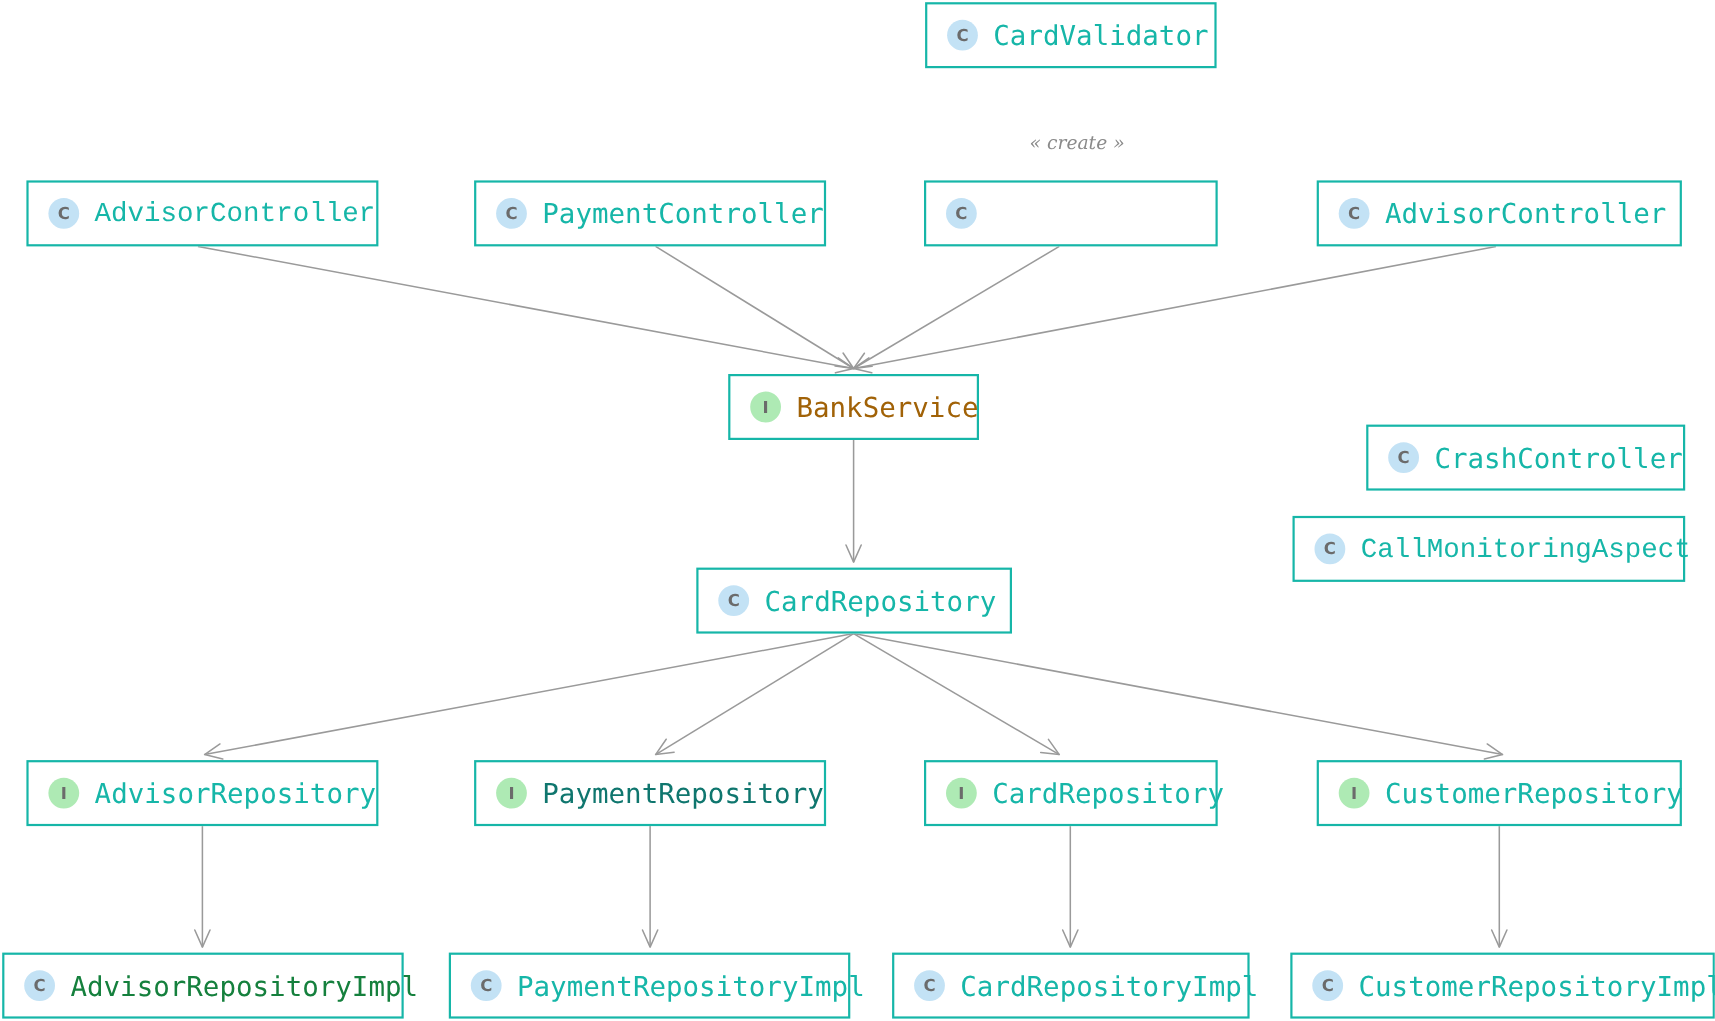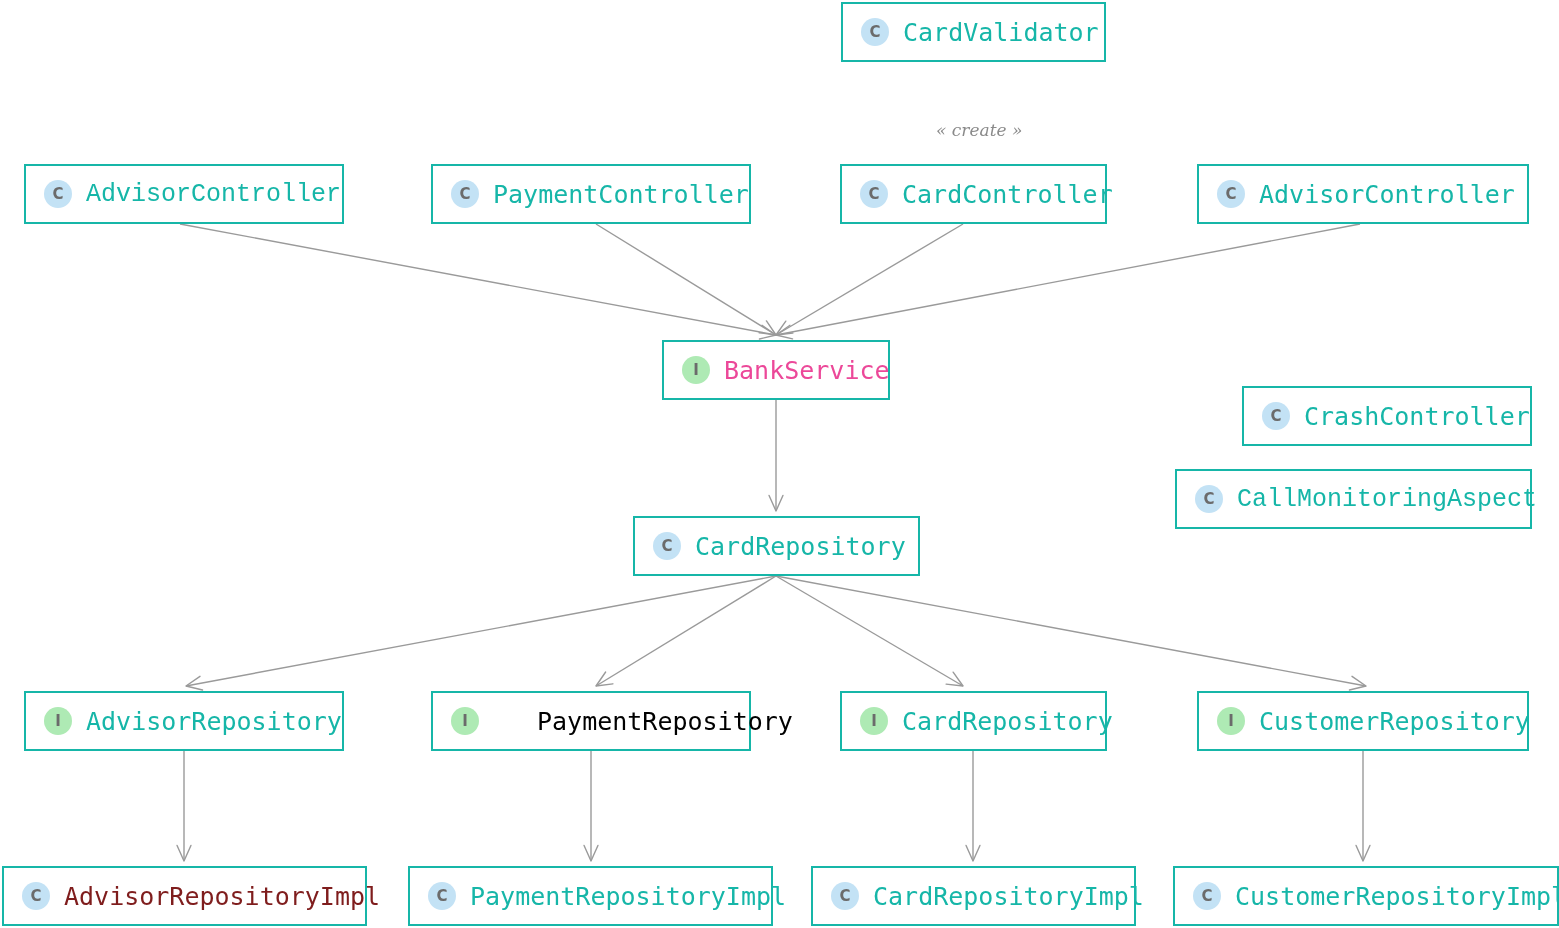--- a/index.html
+++ b/index.html
@@ -139,61 +139,60 @@
       <div class="uml-node" style="left: 24px; top: 164px; width: 320px; height: 60px; border-color: rgb(22, 182, 168);">
         <span class="uml-badge badge-class">C</span>
         <span class="uml-label" style="color: rgb(22, 182, 168); font-family: Liberation Mono, monospace;">AdvisorController</span>
       </div>
       <div class="uml-node" style="left: 431px; top: 164px; width: 320px; height: 60px; border-color: rgb(22, 182, 168);">
         <span class="uml-badge badge-class">C</span>
         <span class="uml-label" style="color: rgb(22, 182, 168);">PaymentController</span>
       </div>
       <div class="uml-node" style="left: 840px; top: 164px; width: 267px; height: 60px; border-color: rgb(22, 182, 168);">
         <span class="uml-badge badge-class">C</span>
-        <span class="uml-label" style="color: rgb(22, 182, 168);">CardController</span>
       </div>
       <div class="uml-node" style="left: 1197px; top: 164px; width: 332px; height: 60px; border-color: rgb(22, 182, 168);">
         <span class="uml-badge badge-class">C</span>
         <span class="uml-label" style="color: rgb(22, 182, 168);">AdvisorController</span>
       </div>
       <div class="uml-node" style="left: 662px; top: 340px; width: 228px; height: 60px; border-color: rgb(22, 182, 168);">
         <span class="uml-badge badge-interface">I</span>
-        <span class="uml-label" style="color: #ec4899;">BankService</span>
+        <span class="uml-label" style="color: #a16207;">BankService</span>
       </div>
       <div class="uml-node" style="left: 1242px; top: 386px; width: 290px; height: 60px; border-color: rgb(22, 182, 168);">
         <span class="uml-badge badge-class">C</span>
         <span class="uml-label" style="color: rgb(22, 182, 168);">CrashController</span>
       </div>
       <div class="uml-node" style="left: 1175px; top: 469px; width: 357px; height: 60px; border-color: rgb(22, 182, 168);">
         <span class="uml-badge badge-class">C</span>
         <span class="uml-label" style="color: rgb(22, 182, 168); font-family: Liberation Mono, monospace;">CallMonitoringAspect</span>
       </div>
       <div class="uml-node" style="left: 633px; top: 516px; width: 287px; height: 60px; border-color: rgb(22, 182, 168);">
         <span class="uml-badge badge-class">C</span>
         <span class="uml-label" style="color: rgb(22, 182, 168);">CardRepository</span>
       </div>
       <div class="uml-node" style="left: 24px; top: 691px; width: 320px; height: 60px; border-color: rgb(22, 182, 168);">
         <span class="uml-badge badge-interface">I</span>
         <span class="uml-label" style="color: rgb(22, 182, 168);">AdvisorRepository</span>
       </div>
       <div class="uml-node" style="left: 431px; top: 691px; width: 320px; height: 60px; border-color: rgb(22, 182, 168);">
         <span class="uml-badge badge-interface">I</span>
-        <span class="uml-label" style="color: #000000; margin-left: 44px;">PaymentRepository</span>
+        <span class="uml-label" style="color: #0f766e;">PaymentRepository</span>
       </div>
       <div class="uml-node" style="left: 840px; top: 691px; width: 267px; height: 60px; border-color: rgb(22, 182, 168);">
         <span class="uml-badge badge-interface">I</span>
         <span class="uml-label" style="color: rgb(22, 182, 168);">CardRepository</span>
       </div>
       <div class="uml-node" style="left: 1197px; top: 691px; width: 332px; height: 60px; border-color: rgb(22, 182, 168);">
         <span class="uml-badge badge-interface">I</span>
         <span class="uml-label" style="color: rgb(22, 182, 168);">CustomerRepository</span>
       </div>
       <div class="uml-node" style="left: 2px; top: 866px; width: 365px; height: 60px; border-color: rgb(22, 182, 168);">
         <span class="uml-badge badge-class">C</span>
-        <span class="uml-label" style="color: #7f1d1d;">AdvisorRepositoryImpl</span>
+        <span class="uml-label" style="color: #15803d;">AdvisorRepositoryImpl</span>
       </div>
       <div class="uml-node" style="left: 408px; top: 866px; width: 365px; height: 60px; border-color: rgb(22, 182, 168);">
         <span class="uml-badge badge-class">C</span>
         <span class="uml-label" style="color: rgb(22, 182, 168);">PaymentRepositoryImpl</span>
       </div>
       <div class="uml-node" style="left: 811px; top: 866px; width: 325px; height: 60px; border-color: rgb(22, 182, 168);">
         <span class="uml-badge badge-class">C</span>
         <span class="uml-label" style="color: rgb(22, 182, 168);">CardRepositoryImpl</span>
       </div>
       <div class="uml-node" style="left: 1173px; top: 866px; width: 386px; height: 60px; border-color: rgb(22, 182, 168);">

